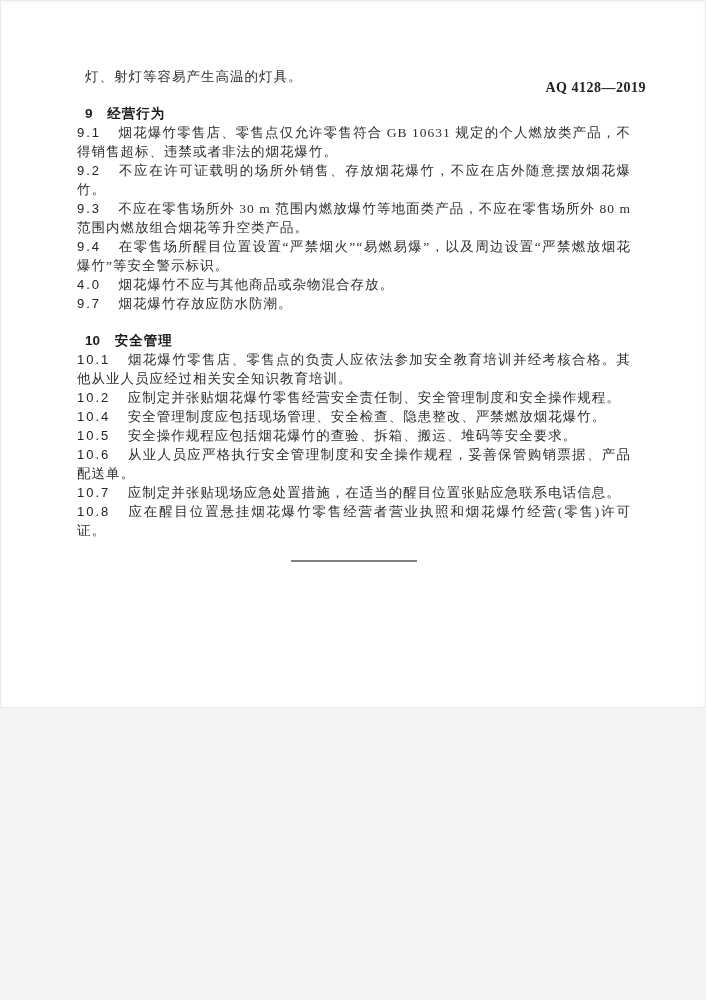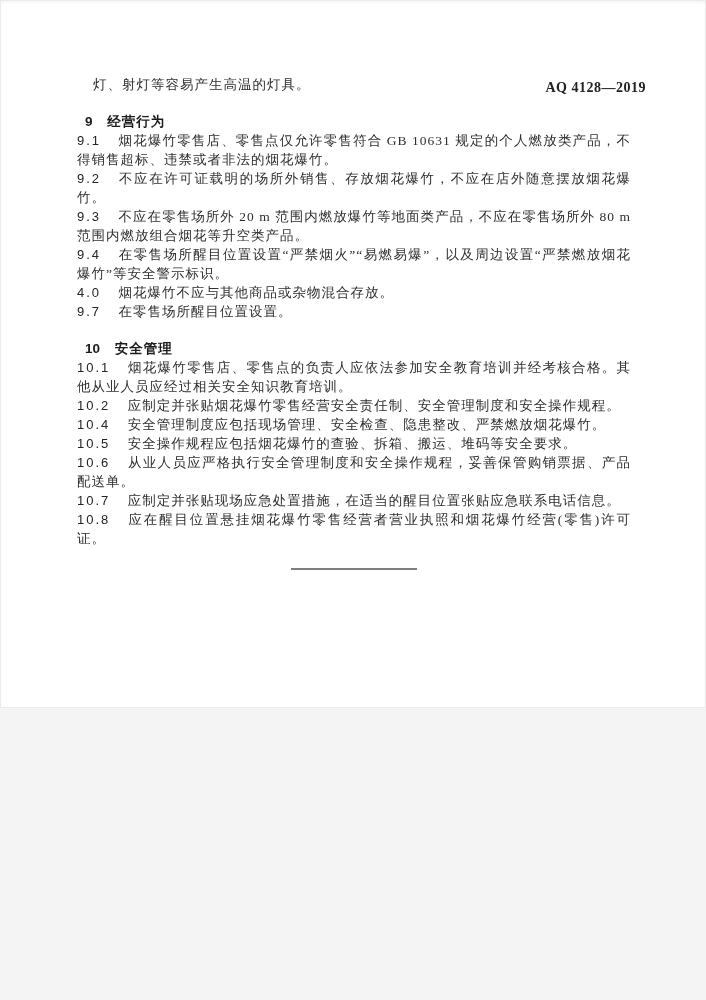--- a/index.html
+++ b/index.html
@@ -35,21 +35,21 @@
     left: 77px;
     top: 0;
     width: 554px;
     font-size: 13.5px;
     line-height: 19px;
     letter-spacing: 1px;
     text-align: justify;
     color: #2e2e2e;
   }
   .intro {
-    margin: 16px;
+    margin: 8px;
     padding-top: 59px;
   }
   .sec {
     font-family: "Liberation Sans", "DejaVu Sans", sans-serif;
     font-size: 13.5px;
     font-weight: 700;
     color: #1c1c1c;
     margin: 18px 0 0 8px;
     line-height: 19px;
   }
@@ -105,33 +105,33 @@
     <p class="item">
       <span class="num">9.1</span>
       <span class="txt">烟花爆竹零售店、零售点仅允许零售符合 GB 10631 规定的个人燃放类产品，不得销售超标、违禁或者非法的烟花爆竹。</span>
     </p>
     <p class="item">
       <span class="num">9.2</span>
       <span class="txt">不应在许可证载明的场所外销售、存放烟花爆竹，不应在店外随意摆放烟花爆竹。</span>
     </p>
     <p class="item">
       <span class="num">9.3</span>
-      <span class="txt">不应在零售场所外 20 m 范围内燃放爆竹等地面类产品，不应在零售场所外 80 m 范围内燃放组合烟花等升空类产品。</span>
+      <span class="txt">不应在零售场所外 30 m 范围内燃放爆竹等地面类产品，不应在零售场所外 80 m 范围内燃放组合烟花等升空类产品。</span>
     </p>
     <p class="item">
       <span class="num">9.4</span>
       <span class="txt">在零售场所醒目位置设置“严禁烟火”“易燃易爆”，以及周边设置“严禁燃放烟花爆竹”等安全警示标识。</span>
     </p>
     <p class="item">
       <span class="num">4.0</span>
       <span class="txt">烟花爆竹不应与其他商品或杂物混合存放。</span>
     </p>
     <p class="item">
       <span class="num">9.7</span>
-      <span class="txt">在零售场所醒目位置设置。</span>
+      <span class="txt">烟花爆竹存放应防水防潮。</span>
     </p>
 
     <h2 class="sec">
       <span class="sec-num">10</span>
       <span class="sec-title">安全管理</span>
     </h2>
 
     <p class="item">
       <span class="num">10.1</span>
       <span class="txt">烟花爆竹零售店、零售点的负责人应依法参加安全教育培训并经考核合格。其他从业人员应经过相关安全知识教育培训。</span>

